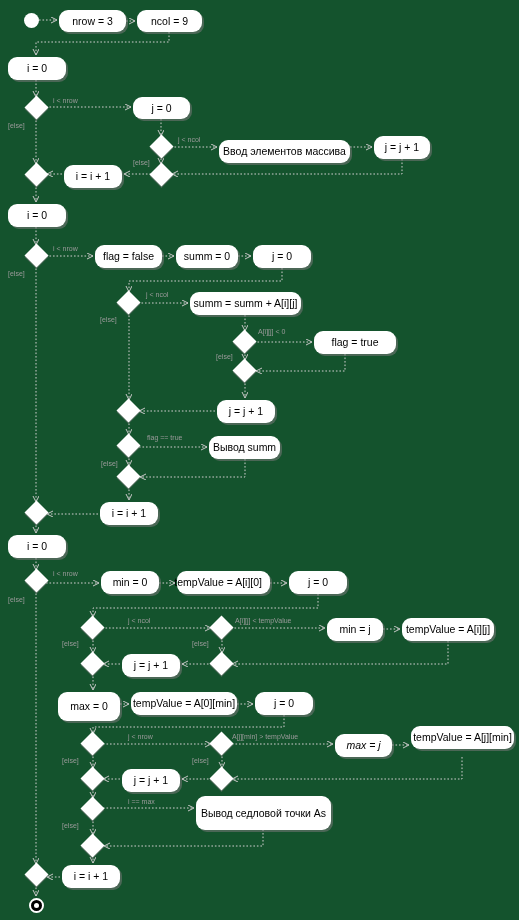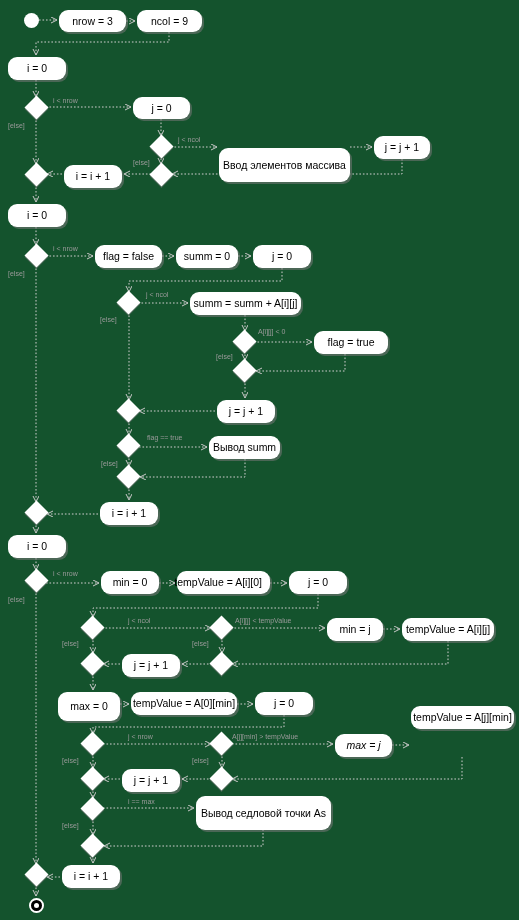--- a/index.html
+++ b/index.html
@@ -172,21 +172,21 @@
         <span>ncol = 9</span>
       </div>
       <div class="node-action" style="left: 8px; top: 57px; width: 58px; height: 23px;">
         <span>i = 0</span>
       </div>
       <div class="node-diamond" style="left: 28px; top: 99px;"></div>
       <div class="node-action" style="left: 133px; top: 97px; width: 57px; height: 22px;">
         <span>j = 0</span>
       </div>
       <div class="node-diamond" style="left: 153px; top: 138px;"></div>
-      <div class="node-action" style="left: 219px; top: 148px; width: 131px; height: 34px;">
+      <div class="node-action" style="left: 219px; top: 140px; width: 131px; height: 23px;">
         <span>Ввод элементов массива</span>
       </div>
       <div class="node-action" style="left: 374px; top: 136px; width: 56px; height: 23px;">
         <span>j = j + 1</span>
       </div>
       <div class="node-diamond" style="left: 153px; top: 166px;"></div>
       <div class="node-diamond" style="left: 28px; top: 166px;"></div>
       <div class="node-action" style="left: 64px; top: 165px; width: 58px; height: 23px;">
         <span>i = i + 1</span>
       </div>
@@ -201,21 +201,21 @@
         <span>summ = 0</span>
       </div>
       <div class="node-action" style="left: 253px; top: 245px; width: 58px; height: 23px;">
         <span>j = 0</span>
       </div>
       <div class="node-diamond" style="left: 120px; top: 294px;"></div>
       <div class="node-action" style="left: 190px; top: 292px; width: 111px; height: 23px;">
         <span>summ = summ + A[i][j]</span>
       </div>
       <div class="node-diamond" style="left: 236px; top: 333px;"></div>
-      <div class="node-action" style="left: 314px; top: 331px; width: 74px; height: 23px; border-radius: 9px;">
+      <div class="node-action" style="left: 314px; top: 331px; width: 82px; height: 23px; border-radius: 9px;">
         <span>flag = true</span>
       </div>
       <div class="node-diamond" style="left: 236px; top: 362px;"></div>
       <div class="node-diamond" style="left: 120px; top: 402px;"></div>
       <div class="node-action" style="left: 217px; top: 400px; width: 58px; height: 23px;">
         <span>j = j + 1</span>
       </div>
       <div class="node-diamond" style="left: 120px; top: 437px;"></div>
       <div class="node-action" style="left: 209px; top: 436px; width: 71px; height: 23px;">
         <span>Вывод summ</span>
@@ -258,21 +258,21 @@
         <span>tempValue = A[0][min]</span>
       </div>
       <div class="node-action" style="left: 255px; top: 692px; width: 58px; height: 23px;">
         <span>j = 0</span>
       </div>
       <div class="node-diamond" style="left: 84px; top: 735px;"></div>
       <div class="node-diamond" style="left: 213px; top: 735px;"></div>
       <div class="node-action" style="left: 335px; top: 734px; width: 57px; height: 23px; font-style: italic;">
         <span>max = j</span>
       </div>
-      <div class="node-action" style="left: 411px; top: 706px; width: 103px; height: 23px; border-radius: 9px;">
+      <div class="node-action" style="left: 411px; top: 726px; width: 103px; height: 23px; border-radius: 9px;">
         <span>tempValue = A[j][min]</span>
       </div>
       <div class="node-diamond" style="left: 84px; top: 770px;"></div>
       <div class="node-action" style="left: 122px; top: 769px; width: 58px; height: 23px;">
         <span>j = j + 1</span>
       </div>
       <div class="node-diamond" style="left: 213px; top: 770px;"></div>
       <div class="node-diamond" style="left: 84px; top: 800px;"></div>
       <div class="node-action" style="left: 196px; top: 796px; width: 135px; height: 34px;">
         <span>Вывод седловой точки As</span>

